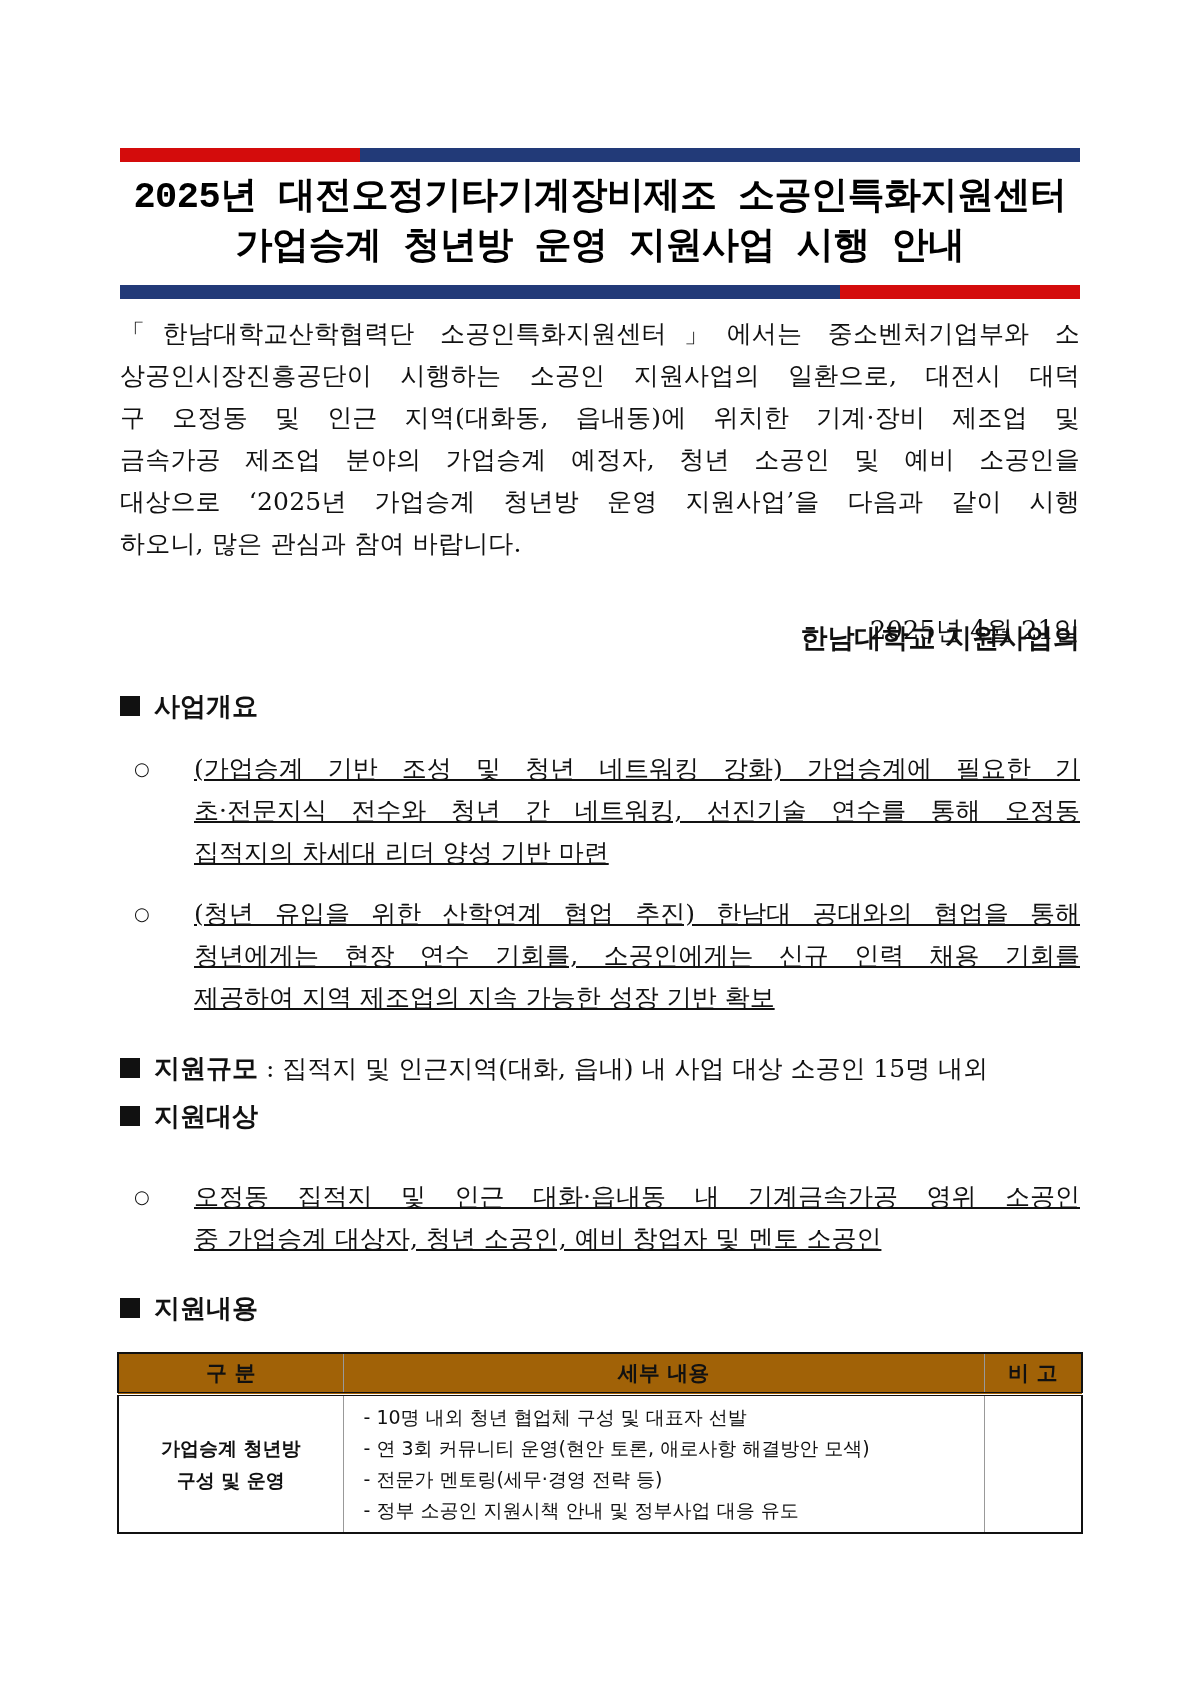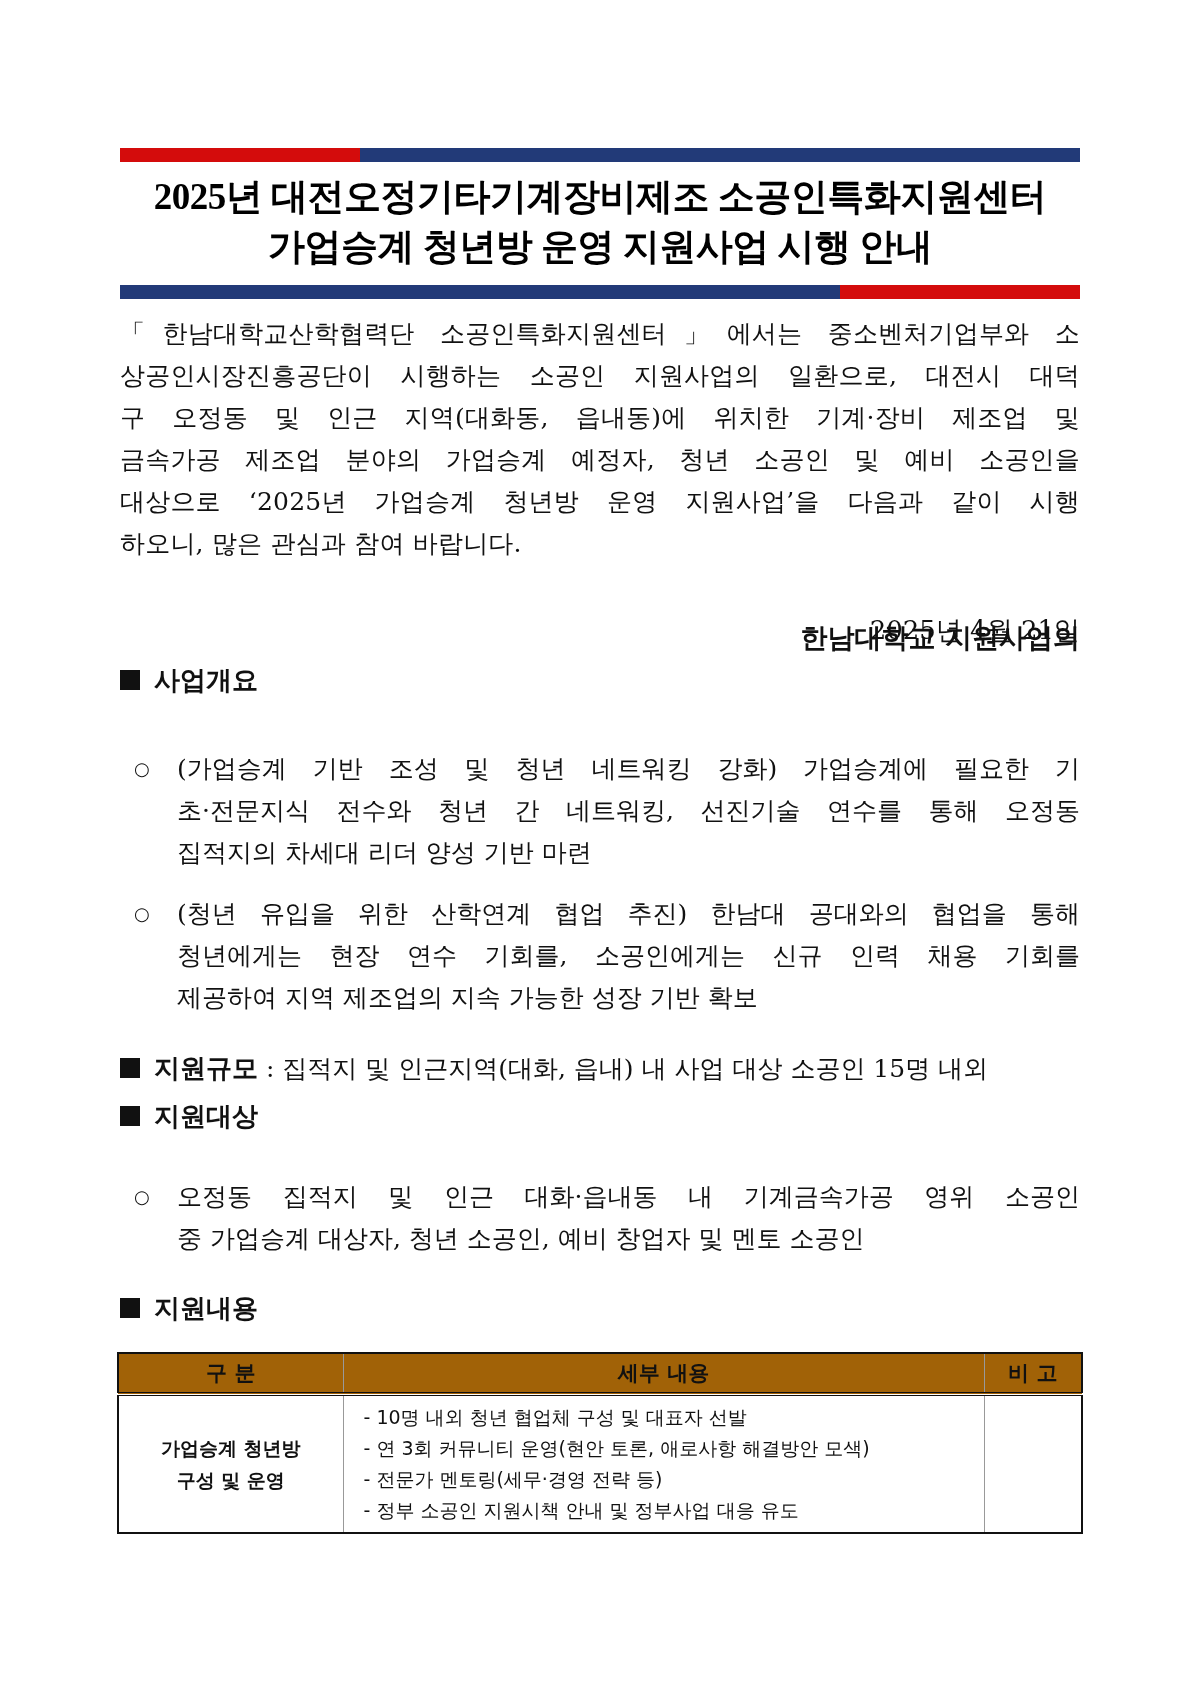--- a/index.html
+++ b/index.html
@@ -6,40 +6,40 @@
     body { width: 1200px; height: 1697px; position: relative; overflow: hidden;
            font-family: "DejaVu Serif", "Liberation Serif", serif; color: #111; }
     .page { position: absolute; left: 120px; top: 0; width: 960px; }
 
     .bar { position: absolute; left: 0; width: 960px; height: 14px; display: flex; }
     .bar .seg { height: 100%; }
     .bar-top { top: 148px; }
     .bar-bottom { top: 285px; }
 
     .title { position: absolute; top: 172px; left: 0; width: 960px; text-align: center;
-             font-family: Liberation Serif, serif; font-weight: bold;
+             font-family: Liberation Mono, monospace; font-weight: bold;
              font-size: 37px; line-height: 50px; letter-spacing: -0.5px; color: #000; }
     .title div { white-space: nowrap; }
 
     .intro { position: absolute; top: 313px; left: 0; width: 960px; font-size: 25px;
              line-height: 42px; text-align: justify; text-align-last: left; letter-spacing: 0.2px; }
     .intro .line { display: block; text-align: justify; text-align-last: justify; white-space: nowrap; }
     .intro .line.last { text-align-last: left; }
 
     .date { position: absolute; top: 578px; right: 0; font-size: 26px; line-height: 40px; text-align: right; margin-top: 32px; }
     .org { position: absolute; top: 618px; right: 0; font-size: 27px; line-height: 40px; text-align: right; font-weight: bold; }
 
     .section { position: absolute; left: 0; font-family: "DejaVu Sans", "Liberation Sans", sans-serif;
                font-weight: bold; font-size: 26px; line-height: 36px; white-space: nowrap; }
     .section .sq { display: inline-block; width: 20px; height: 20px; background: #111; margin-right: 14px; vertical-align: -1px; }
     .section .rest { font-family: "DejaVu Serif", "Liberation Serif", serif; font-weight: normal; font-size: 25px; }
 
     .bullet { position: absolute; left: 14px; width: 946px; font-size: 25px; line-height: 42px; }
     .bullet .mark { position: absolute; left: 0; top: 0; font-size: 18px; }
-    .bullet .body { margin-left: 43px; }
+    .bullet .body { margin-left: 60px; text-decoration: underline; }
     .bullet .body .line { display: block; white-space: nowrap; text-align: justify; text-align-last: justify; }
     .bullet .body .line.last { text-align-last: left; }
 
     table.support { position: absolute; left: -3px; top: 1352px; width: 966px; border-collapse: collapse;
                     font-family: "DejaVu Sans", "Liberation Sans", sans-serif; }
     table.support th { background: #a16207; font-size: 21px; font-weight: bold; height: 38px;
                        border-top: 2px solid #111; border-bottom: 4px double #111; text-align: center; padding: 0; }
     table.support td { font-size: 19px; vertical-align: middle; border-bottom: 2px solid #111; padding: 13px; }
     table.support th, table.support td { border-left: 1px solid #999; border-right: 1px solid #999; }
     table.support th:first-child, table.support td:first-child { border-left: 2px solid #111; }
@@ -74,21 +74,21 @@
     <span class="line">상공인시장진흥공단이 시행하는 소공인 지원사업의 일환으로, 대전시 대덕</span>
     <span class="line">구 오정동 및 인근 지역(대화동, 읍내동)에 위치한 기계·장비 제조업 및</span>
     <span class="line">금속가공 제조업 분야의 가업승계 예정자, 청년 소공인 및 예비 소공인을</span>
     <span class="line">대상으로 ‘2025년 가업승계 청년방 운영 지원사업’을 다음과 같이 시행</span>
     <span class="line last">하오니, 많은 관심과 참여 바랍니다.</span>
   </div>
 
   <div class="date">2025년 4월 21일</div>
   <div class="org">한남대학교 지원사업의</div>
 
-  <div class="section" style="top:662px;">
+  <div class="section" style="top:688px;">
     <span class="sq"></span><span>사업개요</span>
   </div>
 
   <div class="bullet" style="top:748px;">
     <span class="mark">○</span>
     <div class="body">
       <span class="line">(가업승계 기반 조성 및 청년 네트워킹 강화) 가업승계에 필요한 기</span>
       <span class="line">초·전문지식 전수와 청년 간 네트워킹, 선진기술 연수를 통해 오정동</span>
       <span class="line last">집적지의 차세대 리더 양성 기반 마련</span>
     </div>

